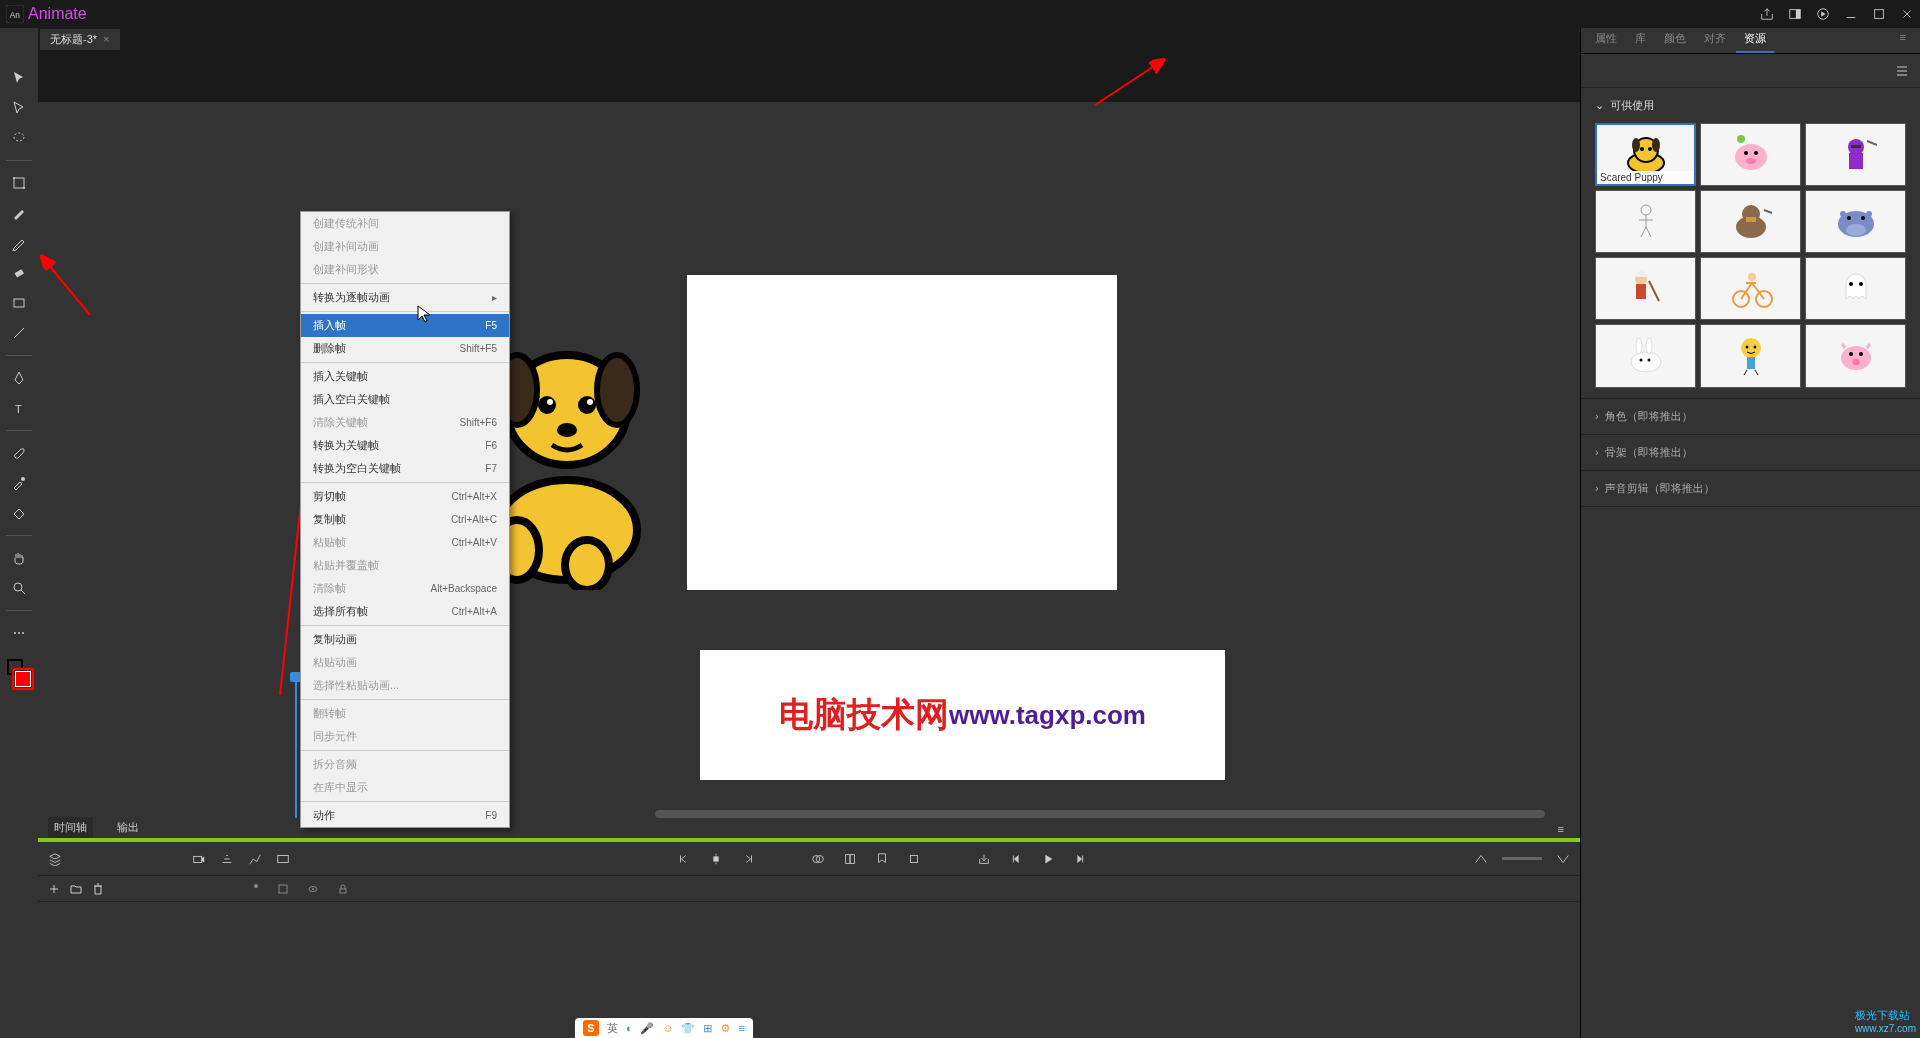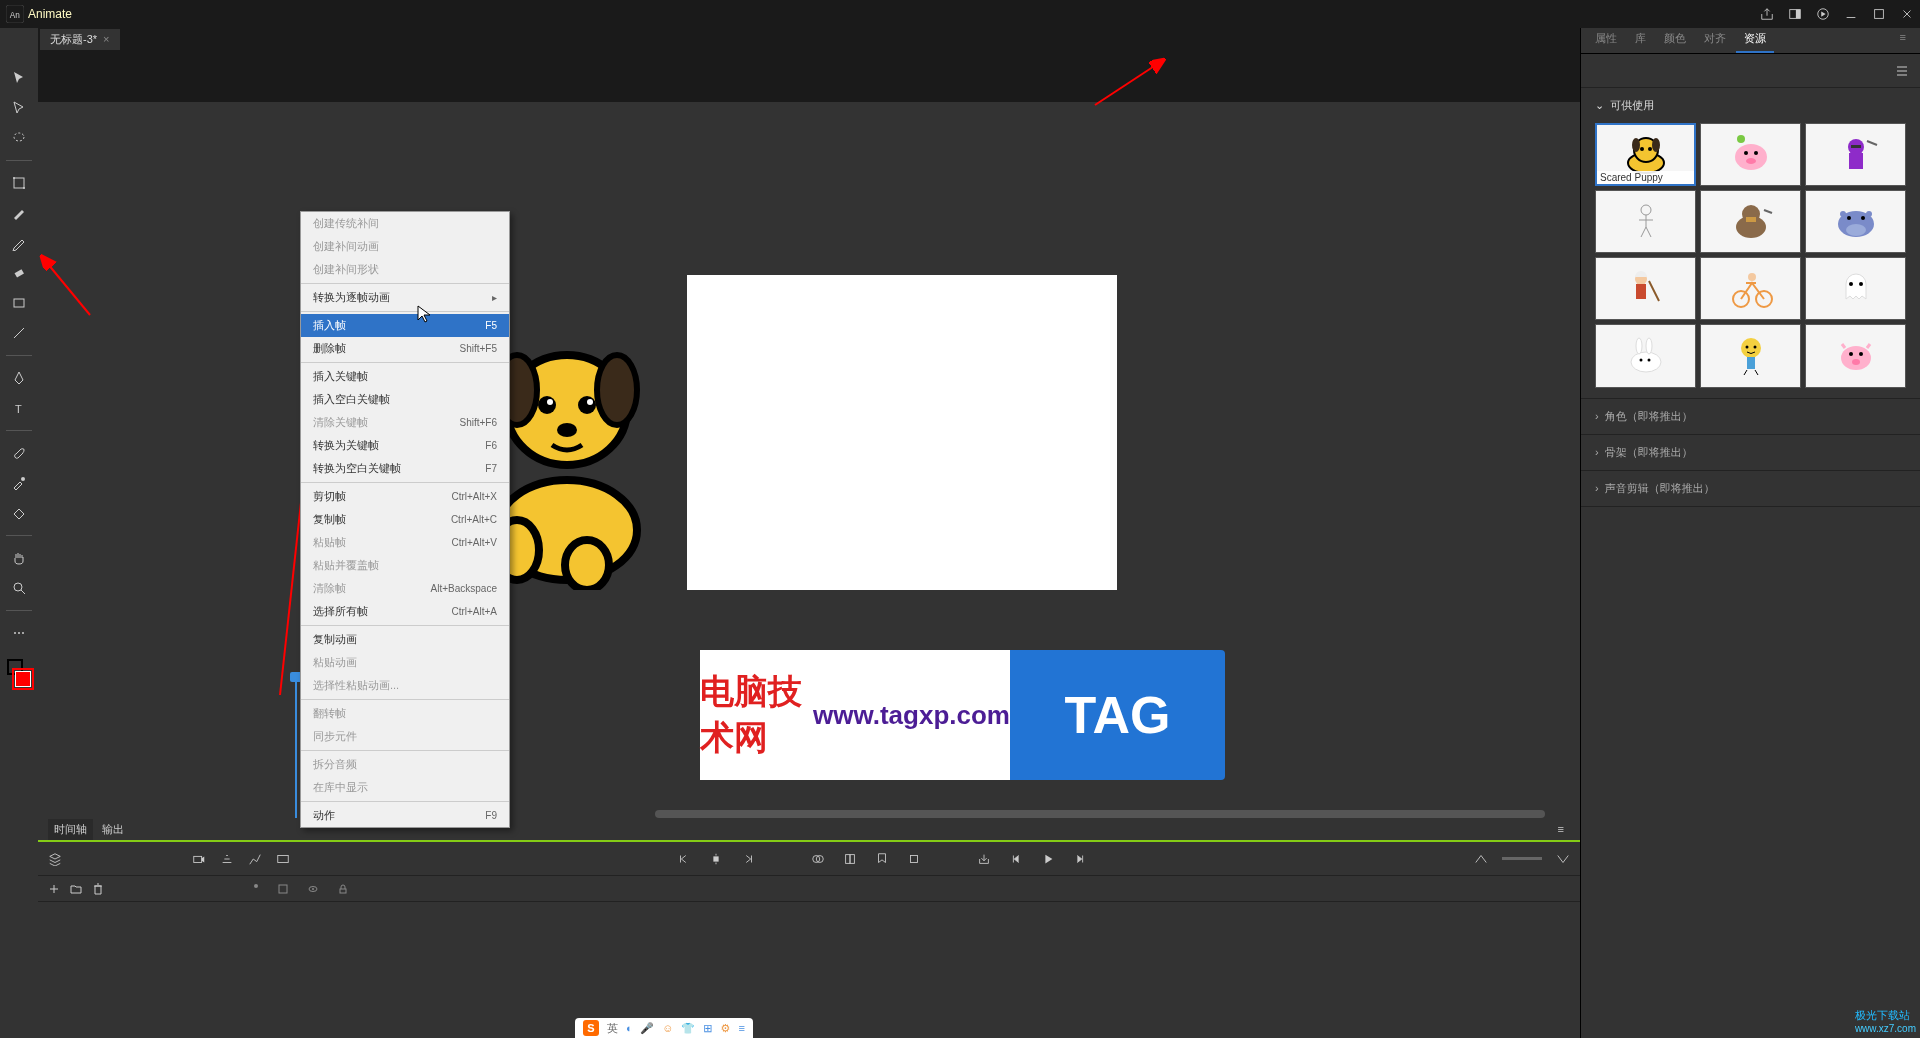--- a/index.html
+++ b/index.html
@@ -1,19 +1,19 @@
 <!DOCTYPE html>
 <html><head>
 <meta charset="utf-8">
 <style>
 *{margin:0;padding:0;box-sizing:border-box;font-family:"Microsoft YaHei",Arial,sans-serif;font-size:11px;user-select:none}
 body{background:#1a1a1a;color:#ccc;width:1920px;height:1038px;overflow:hidden;position:relative}
 .titlebar{height:28px;background:#1a1a1a;display:flex;align-items:center;padding:0 6px}
 .titlebar .logo{width:18px;height:18px;margin-right:4px}
-.titlebar .app-name{color:#fef9c3;font-size:12px;margin-right:20px}
+.titlebar .app-name{color:#d946ef;font-size:16px;margin-right:20px}
 .titlebar .menus{display:flex;gap:0}
 .titlebar .menus span{padding:4px 8px;color:#ddd;cursor:pointer}
 .titlebar .right-controls{margin-left:auto;display:flex;gap:14px;align-items:center}
 .titlebar .right-controls .ic{width:14px;height:14px;color:#ccc}
 .doc-tab-row{height:22px;background:#1a1a1a;display:flex;align-items:center;padding-left:40px}
 .doc-tab{background:#333;padding:3px 10px;color:#ddd;font-size:11px;display:flex;align-items:center;gap:6px}
 .scene-bar{height:30px;background:#333;display:flex;align-items:center;padding:0 10px;border-bottom:1px solid #000}
 .scene-bar .left{display:flex;align-items:center;gap:12px}
 .scene-bar .clover{width:16px;height:16px;color:#888}
 .scene-bar .right{margin-left:auto;display:flex;align-items:center;gap:12px}
@@ -23,21 +23,21 @@
 .left-tools .tool{width:20px;height:20px;display:flex;align-items:center;justify-content:center;color:#ccc}
 .left-tools .sep{width:26px;height:1px;background:#555;margin:2px 0}
 .left-tools .swatch-group{position:relative;width:24px;height:28px;margin-top:6px}
 .left-tools .swatch-stroke{position:absolute;top:0;left:0;width:16px;height:16px;border:2px solid #000;background:transparent}
 .left-tools .swatch-fill{position:absolute;bottom:0;right:0;width:16px;height:16px;background:#ff0000;border:1px solid #fff}
 .stage-wrap{position:absolute;top:0;left:0;right:0;bottom:220px;display:flex;align-items:center;justify-content:center;background:#333;overflow:hidden}
 .canvas{width:615px;height:370px;position:relative}
 .canvas .white{position:absolute;top:0;right:0;width:430px;height:315px;background:#fff}
 .canvas .dog{position:absolute;left:-45px;top:55px;width:200px;height:260px}
 .timeline-panel{position:absolute;left:0;right:0;bottom:0;height:220px;background:#333}
-.timeline-tabs{height:24px;display:flex;align-items:center;gap:3px;padding:0 10px;border-bottom:2px solid #84cc16}
+.timeline-tabs{height:24px;display:flex;align-items:flex-end;gap:18px;padding:0 10px;border-bottom:4px solid #84cc16}
 .timeline-tabs span{padding:3px 6px;color:#ccc;font-size:11px}
 .timeline-tabs span.active{background:#2a2a2a}
 .timeline-controls{height:34px;display:flex;align-items:center;padding:0 10px;border-bottom:1px solid #222}
 .timeline-controls .grp{display:flex;gap:14px;align-items:center}
 .timeline-controls .center{flex:1;display:flex;justify-content:center;gap:18px;align-items:center}
 .timeline-controls .icn{width:14px;height:14px;color:#ccc}
 .layer-row-header{height:26px;display:flex;align-items:center;padding:0 10px;border-bottom:1px solid #222}
 .layer-list{height:22px;display:flex;align-items:center}
 .layer-list .layer-name{width:200px;background:#1b5b8f;padding:3px 8px;color:#fff;display:flex;align-items:center;gap:6px}
 .layer-list .track{flex:1;height:22px;background:#3a3a3a;position:relative}
@@ -653,21 +653,20 @@
     <path d="M5 50L72 6" stroke="#ff0000" stroke-width="2" marker-end="url(#ah3)"></path>
   </svg>
 
 <div class="playhead"></div>
 
 <div class="watermark">
   <div class="left">
       <div class="t1">电脑技术网</div>
       <div class="t2">www.tagxp.com</div>
     </div>
-  <div class="right">TAG</div>
 </div>
 <div class="bottom-watermark">
   <div>极光下载站</div>
     <div style="font-size:10px;color:#4cf">www.xz7.com</div>
 </div>
 
 <div class="ime-bar">
   <div class="s">S</div>
   <span>英</span>
   <span style="color:#4a90e2">◐</span>

